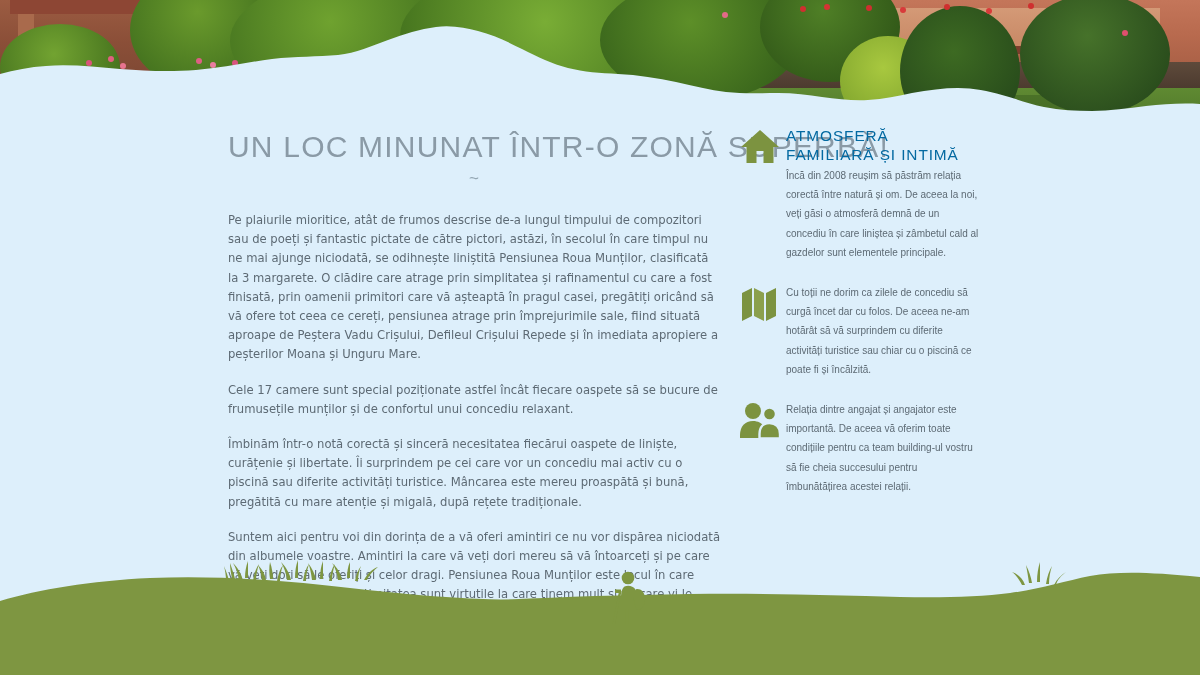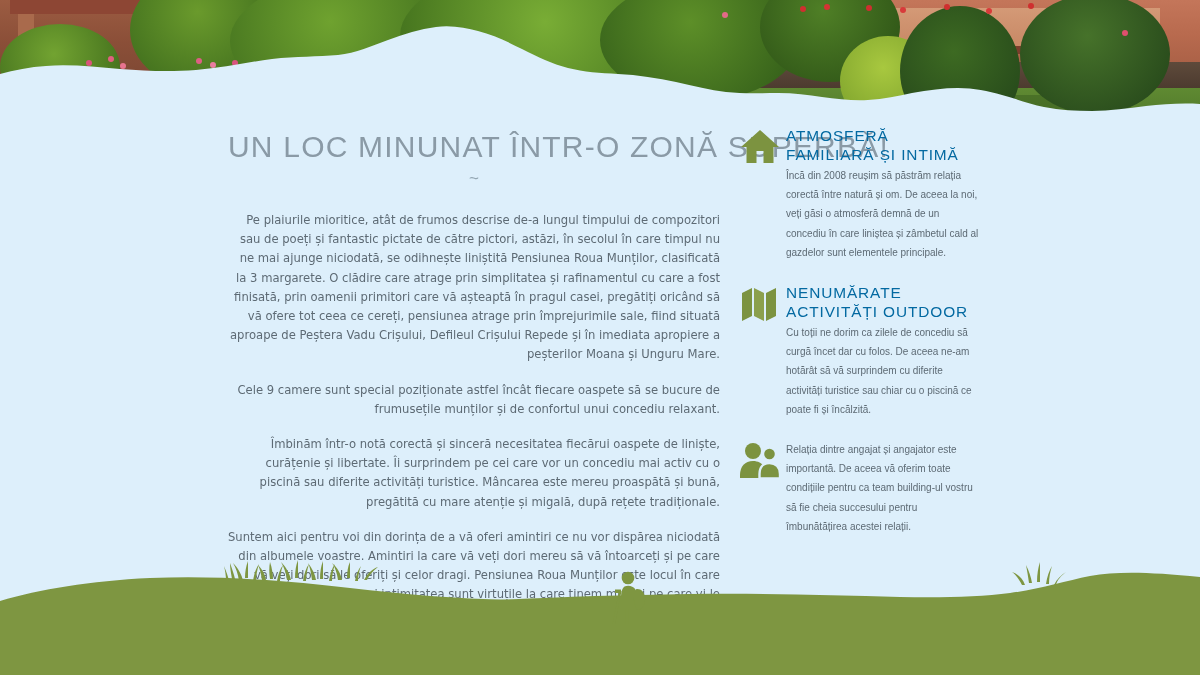--- a/index.html
+++ b/index.html
@@ -133,21 +133,21 @@
     font-size:17px;
     line-height:14px;
     margin-top:8px;
     font-family:"Liberation Sans", sans-serif;
   }
   .body-para{
     color:#5d6a74;
     font-size:11.6px;
     line-height:19.2px;
     margin:0 0 16px 0;
-    text-align:right;
+    text-align:left;
     font-family:"DejaVu Sans", sans-serif;
   }
   .paras{ margin-top:25px; }
 
   .right-col{
     position:absolute; left:740px; top:4px; width:240px;
   }
   .feature{
     position:relative;
     margin-bottom:21px;
@@ -248,21 +248,21 @@
     </svg>
   </div>
 
   <div class="content">
 
     <div class="left-col">
       <h1 class="headline">UN LOC MINUNAT ÎNTR-O ZONĂ SUPERBĂ!</h1>
       <div class="tilde">~</div>
       <div class="paras">
         <p class="body-para">Pe plaiurile mioritice, atât de frumos descrise de-a lungul timpului de compozitori sau de poeți și fantastic pictate de către pictori, astăzi, în secolul în care timpul nu ne mai ajunge niciodată, se odihnește liniștită Pensiunea Roua Munților, clasificată la 3 margarete. O clădire care atrage prin simplitatea și rafinamentul cu care a fost finisată, prin oamenii primitori care vă așteaptă în pragul casei, pregătiți oricând să vă ofere tot ceea ce cereți, pensiunea atrage prin împrejurimile sale, fiind situată aproape de Peștera Vadu Crișului, Defileul Crișului Repede și în imediata apropiere a peșterilor Moana și Unguru Mare.</p>
-        <p class="body-para">Cele 9 camere sunt special poziționate astfel încât fiecare oaspete să se bucure de frumusețile munților și de confortul unui concediu relaxant.</p>
+        <p class="body-para">Cele 17 camere sunt special poziționate astfel încât fiecare oaspete să se bucure de frumusețile munților și de confortul unui concediu relaxant.</p>
         <p class="body-para">Îmbinăm într-o notă corectă și sinceră necesitatea fiecărui oaspete de liniște, curățenie și libertate. Îi surprindem pe cei care vor un concediu mai activ cu o piscină sau diferite activități turistice. Mâncarea este mereu proaspătă și bună, pregătită cu mare atenție și migală, după rețete tradiționale.</p>
         <p class="body-para">Suntem aici pentru voi din dorința de a vă oferi amintiri ce nu vor dispărea niciodată din albumele voastre. Amintiri la care vă veți dori mereu să vă întoarceți și pe care vă veți dori să le oferiți și celor dragi. Pensiunea Roua Munților este locul în care confortul, discreția și intimitatea sunt virtuțile la care ținem mult și pe care vi le oferim cu cea mai mare căldură și dragoste.</p>
       </div>
     </div>
 
     <div class="right-col">
 
       <div class="feature">
         <span class="ficon">
           <svg width="40" height="38" viewBox="0 0 40 38">
@@ -275,21 +275,20 @@
       </div>
 
       <div class="feature">
         <span class="ficon">
           <svg width="40" height="38" viewBox="0 0 40 38">
             <path fill="#7c9340" d="M2 8 L12 3 L12 31 L2 36 Z"></path>
             <path fill="#8ba04d" d="M14 3 L24 8 L24 36 L14 31 Z"></path>
             <path fill="#7c9340" d="M26 8 L36 3 L36 31 L26 36 Z"></path>
           </svg>
         </span>
-        <h3>NENUMĂRATE ACTIVITĂȚI OUTDOOR</h3>
         <p>Cu toții ne dorim ca zilele de concediu să curgă încet dar cu folos. De aceea ne-am hotărât să vă surprindem cu diferite activități turistice sau chiar cu o piscină ce poate fi și încălzită.</p>
       </div>
 
       <div class="feature">
         <span class="ficon">
           <svg width="40" height="38" viewBox="0 0 40 38">
             <circle cx="13" cy="9" r="8" fill="#7c9340"></circle>
             <path fill="#7c9340" d="M13 19 C21 19 26 24.5 26 33 L26 36 L0 36 L0 33 C0 24.5 5 19 13 19 Z"></path>
             <circle cx="29.5" cy="12" r="6.5" fill="#7c9340" stroke="#ddeffb" stroke-width="2.4"></circle>
             <path fill="#7c9340" stroke="#ddeffb" stroke-width="2.4" d="M29.5 21 C35.8 21 40 25.3 40 32 L40 36.5 L19.5 36.5 L19.5 32 C19.5 25.3 23.2 21 29.5 21 Z"></path>

